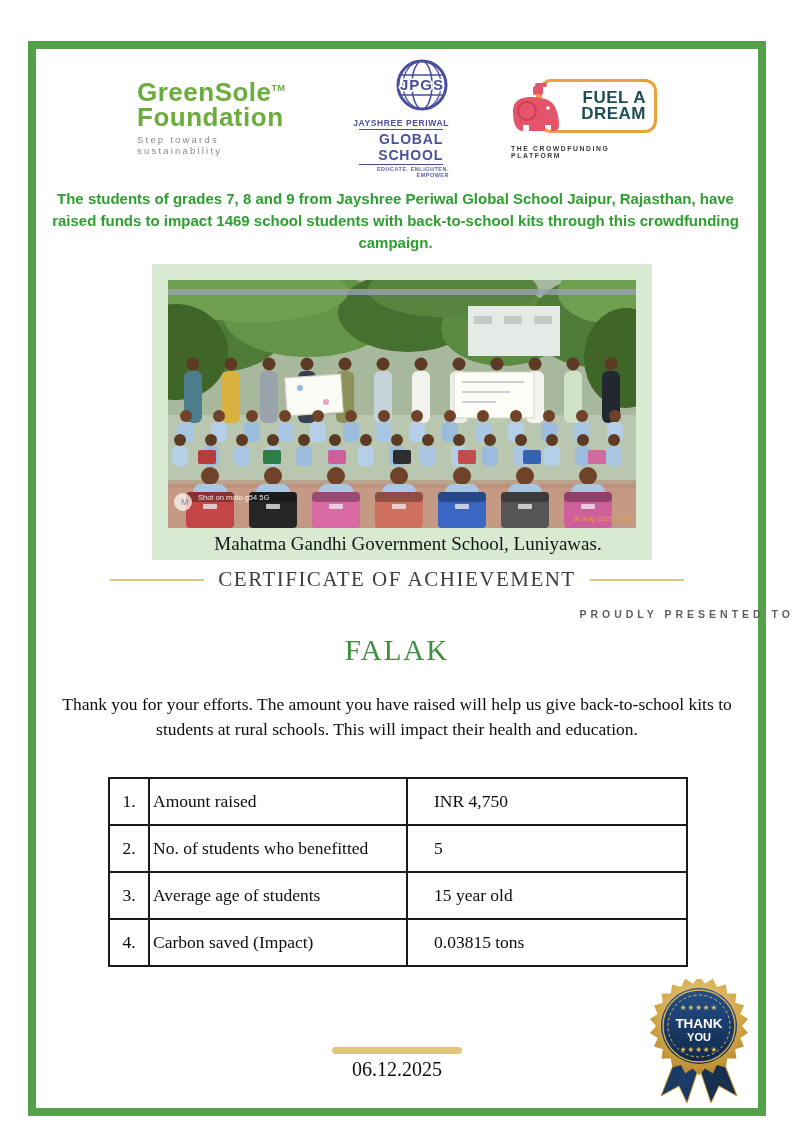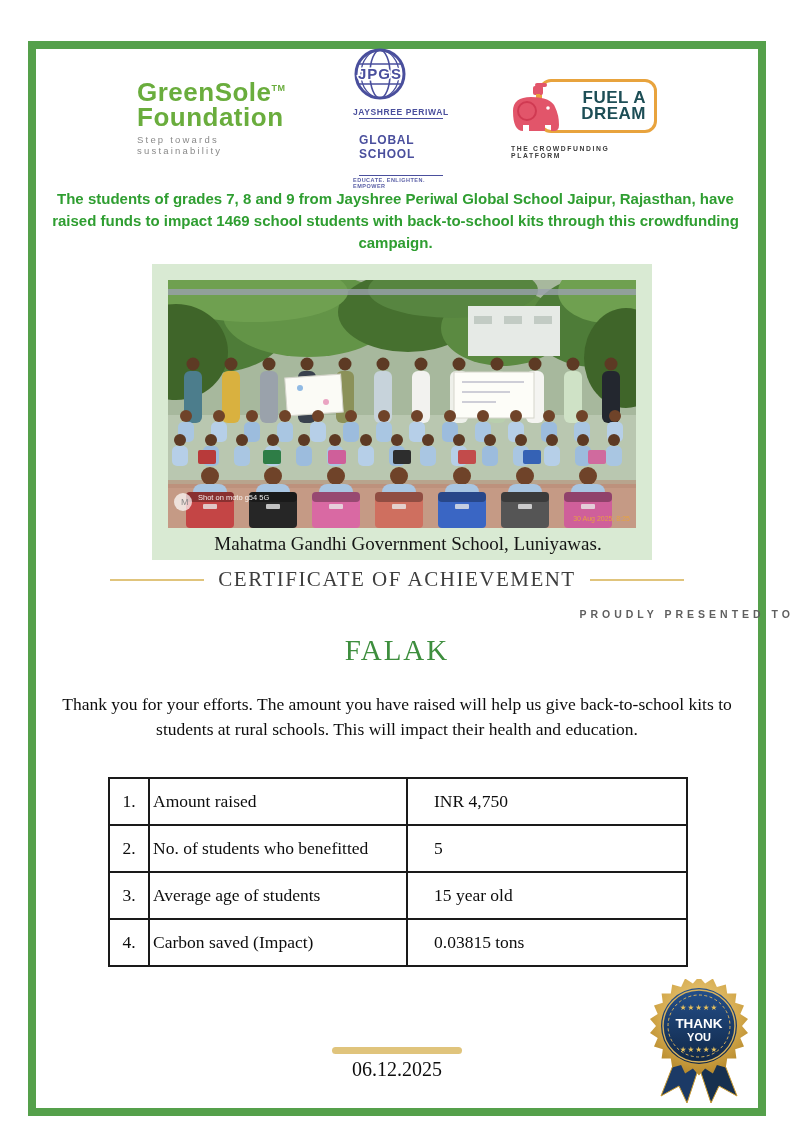--- a/index.html
+++ b/index.html
@@ -9,24 +9,24 @@
         border:8px solid var(--border-green,#55a04b);}
 
   
   .logos{position:absolute;top:50px;left:0;right:0;height:104px;display:flex;
          justify-content:center;align-items:center;gap:56px;}
   .logo-greensole{width:160px;text-align:left;font-family:"Liberation Sans",sans-serif;}
   .gs-name{color:var(--greensole-green,#6aad3d);font-size:26px;font-weight:600;line-height:.95;letter-spacing:.5px;}
   .gs-name sup{font-size:9px;font-weight:700;}
   .gs-tagline{color:#8a8a8a;font-size:9.5px;letter-spacing:2.2px;margin-top:4px;}
 
-  .logo-jpgs{width:96px;text-align:left;font-family:"Liberation Sans",sans-serif;color:var(--jpgs-blue,#4a4f9d);}
+  .logo-jpgs{width:96px;text-align:right;font-family:"Liberation Sans",sans-serif;color:var(--jpgs-blue,#4a4f9d);}
   .jpgs-line1{font-size:8.5px;font-weight:700;letter-spacing:.6px;margin-top:2px;}
-  .jpgs-line2{font-size:12px;font-weight:700;letter-spacing:.8px;border-top:1.5px solid var(--jpgs-blue,#4a4f9d);
-              border-bottom:1.5px solid var(--jpgs-blue,#4a4f9d);padding:14px 0;margin:1px 6px;}
+  .jpgs-line2{font-size:14px;font-weight:700;letter-spacing:.8px;border-top:1.5px solid var(--jpgs-blue,#4a4f9d);
+              border-bottom:1.5px solid var(--jpgs-blue,#4a4f9d);padding:1px 0;margin:1px 6px;}
   .jpgs-line3{font-size:5.5px;font-weight:700;letter-spacing:.5px;color:#5a5fa6;}
 
   .logo-fad{position:relative;width:152px;height:86px;font-family:"Liberation Sans",sans-serif;}
   .fad-box{position:absolute;left:34px;top:4px;right:0;height:54px;border:3.5px solid var(--fad-orange,#e8a33d);
            border-radius:12px;background:#fff;display:flex;flex-direction:column;justify-content:center;
            align-items:flex-end;padding-right:8px;box-sizing:border-box;}
   .fad-l1,.fad-l2{color:var(--fad-teal,#1d4e56);font-weight:800;font-size:17px;line-height:.95;letter-spacing:.5px;}
   .fad-elephant{position:absolute;left:0;top:6px;width:66px;height:64px;}
   .fad-tagline{position:absolute;left:6px;bottom:2px;right:0;font-size:6.8px;letter-spacing:1.6px;color:#3a3a3a;font-weight:600;}
 

